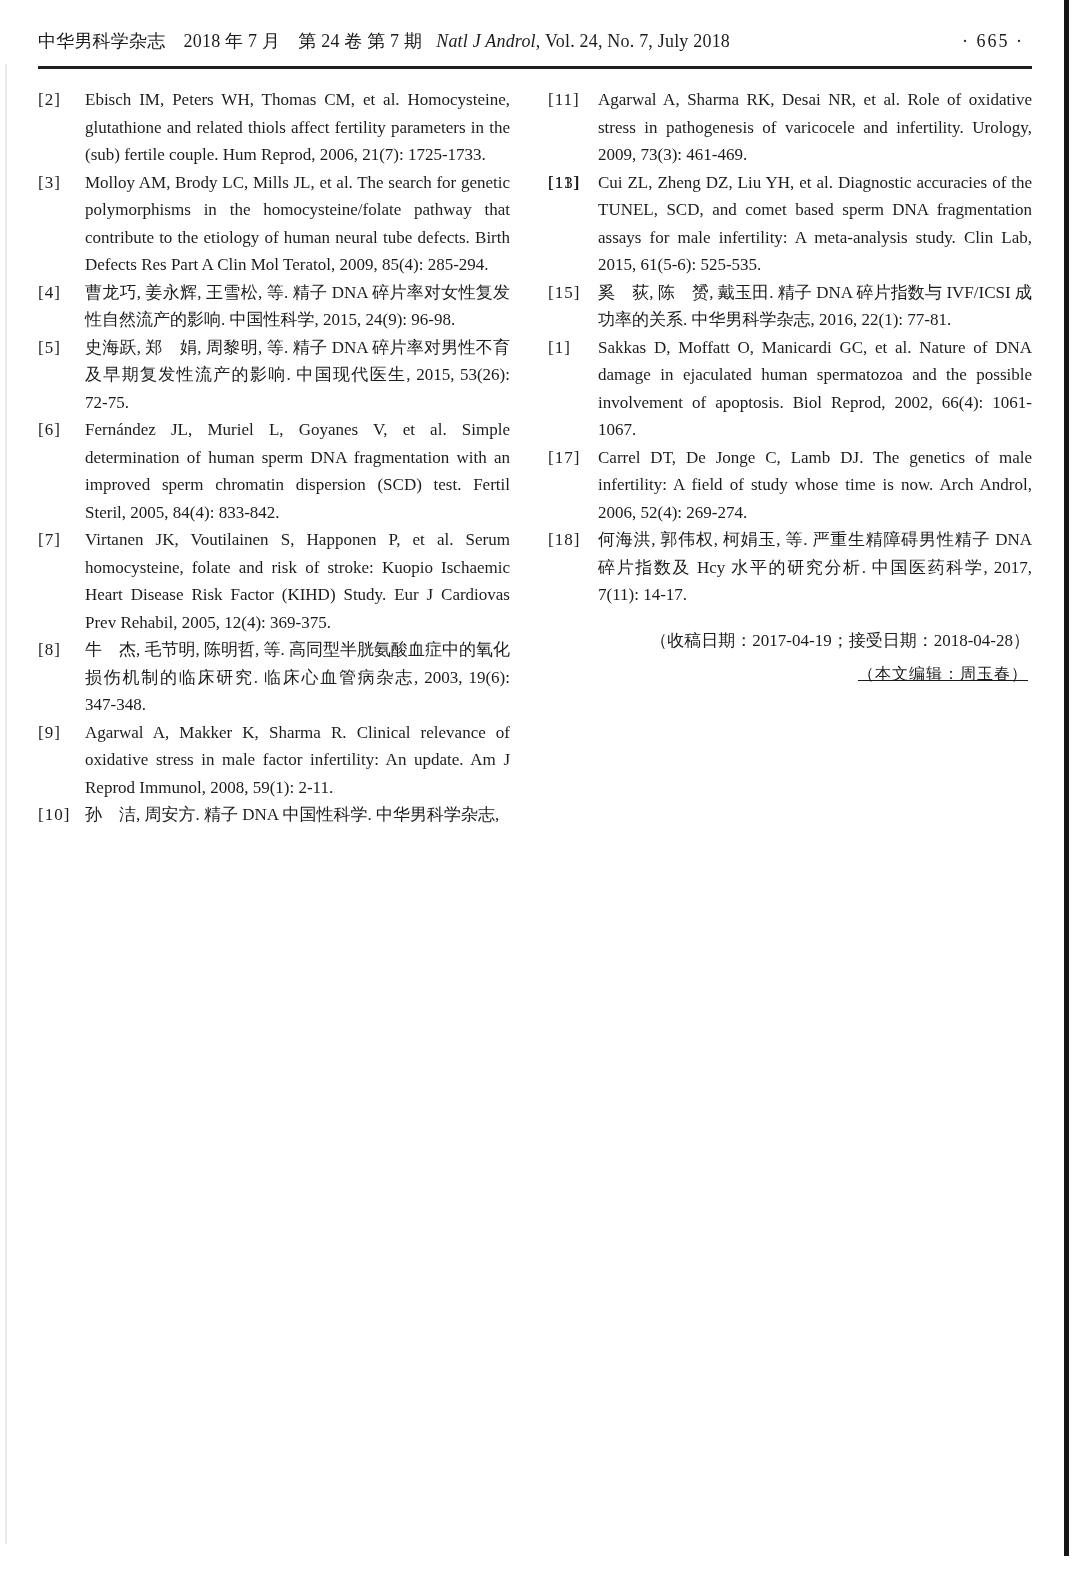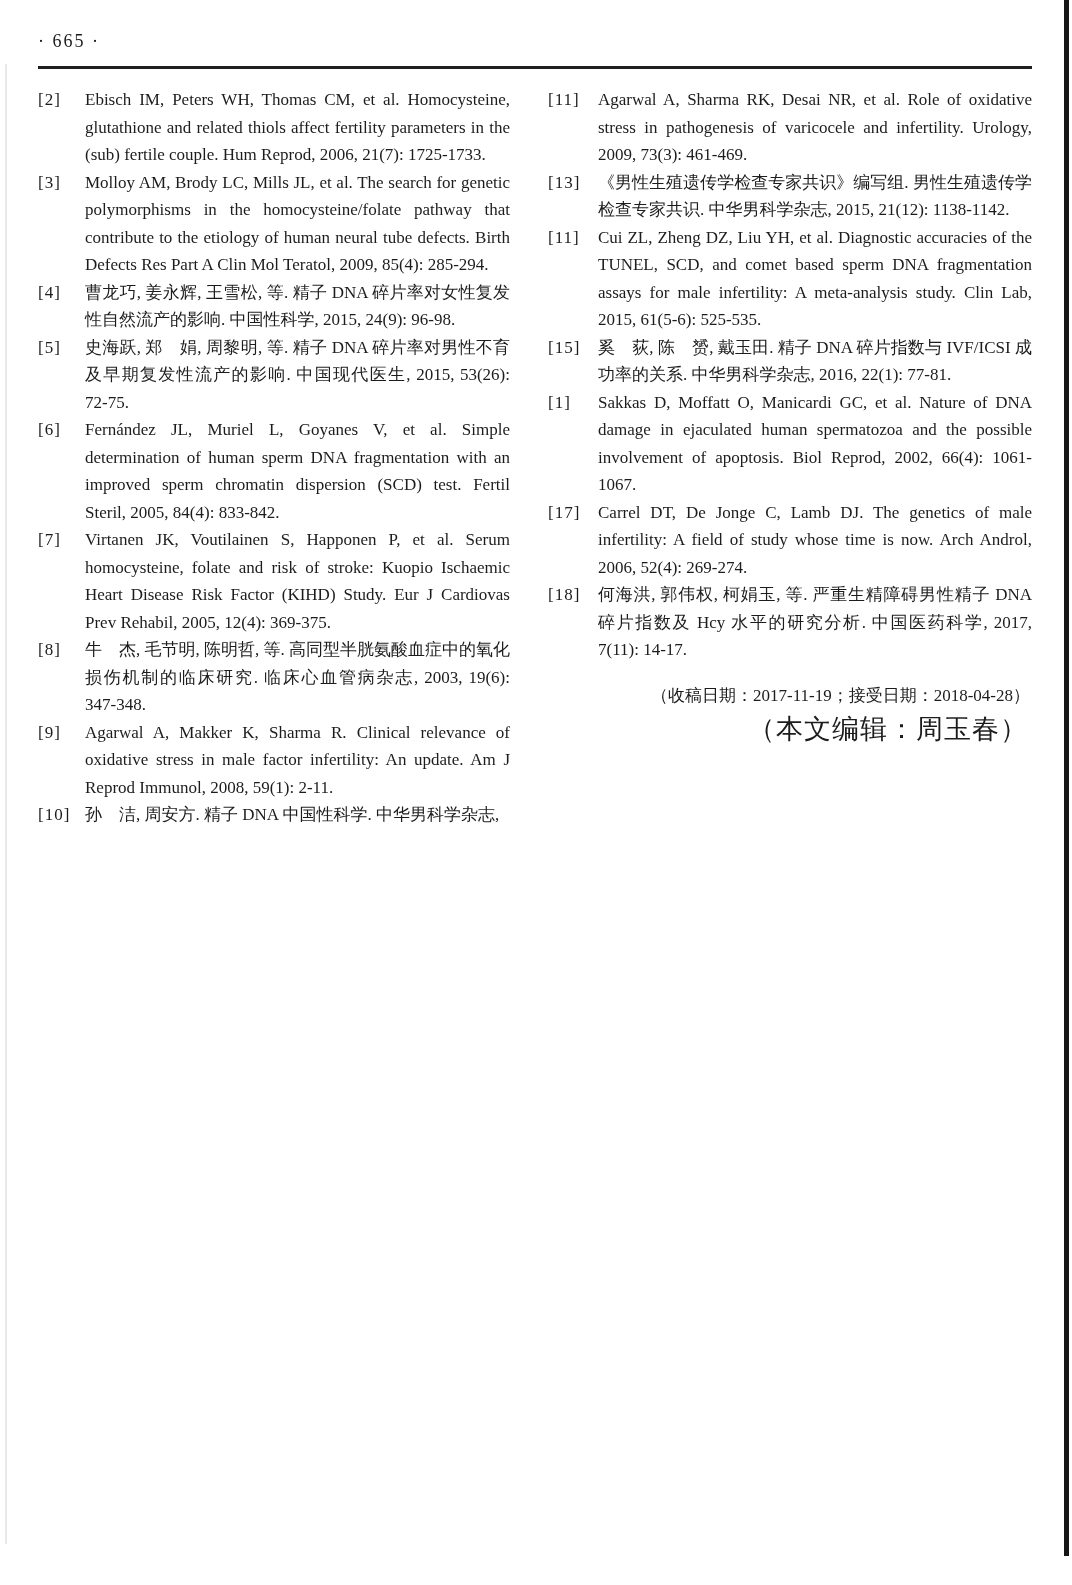--- a/index.html
+++ b/index.html
@@ -50,21 +50,21 @@
     left: 0; top: 0;
     letter-spacing: 1px;
   }
 
   
   .footer {
     margin-top: 18px;
     text-align: right;
   }
   .footer-dates  { font-size: 17px; line-height: 27px; padding-right: 2px; }
-  .footer-editor { font-size: 27px; line-height: 32px; margin-top: 4px; padding-right: 4px; letter-spacing: 1px; }
+  .footer-editor { font-size: 16px; line-height: 32px; margin-top: 4px; padding-right: 4px; letter-spacing: 1px; text-decoration: underline; }
 
   
   .scan-edge-right {
     position: absolute;
     top: 0; right: 3px;
     width: 5px; height: 1556px;
     background: #161616;
   }
   .scan-edge-left {
     position: absolute;
@@ -72,20 +72,23 @@
     width: 2px; height: 1480px;
     background: #e9e9e9;
   }
 </style>
 </head>
 <body>
 
 <div class="page">
 
   <div class="header">
+    <div class="header-left">
+      <span>中华男科学杂志　2018 年 7 月　第 24 卷 第 7 期</span><span class="journal-en">Natl J Androl</span><span>, Vol. 24, No. 7, July 2018</span>
+    </div>
     <div class="page-number">· 665 ·</div>
   </div>
   <div class="header-rule"></div>
 
   <div class="columns">
 
     <div class="col col-left">
       <div class="ref">
         <span class="ref-label">[2]</span>
         <span class="ref-text">Ebisch IM, Peters WH, Thomas CM, et al. Homocysteine, glutathione and related thiols affect fertility parameters in the (sub) fertile couple. Hum Reprod, 2006, 21(7): 1725-1733.</span>
@@ -124,21 +127,20 @@
       </div>
     </div>
 
     <div class="col col-right">
       <div class="ref">
         <span class="ref-label">[11]</span>
         <span class="ref-text">Agarwal A, Sharma RK, Desai NR, et al. Role of oxidative stress in pathogenesis of varicocele and infertility. Urology, 2009, 73(3): 461-469.</span>
       </div>
       <div class="ref">
         <span class="ref-label">[13]</span>
-        <span class="ref-text">《男性生殖遗传学检查专家共识》编写组. 男性生殖遗传学检查专家共识. 中华男科学杂志, 2015, 21(12): 1138-1142.</span>
       </div>
       <div class="ref">
         <span class="ref-label">[11]</span>
         <span class="ref-text">Cui ZL, Zheng DZ, Liu YH, et al. Diagnostic accuracies of the TUNEL, SCD, and comet based sperm DNA fragmentation assays for male infertility: A meta-analysis study. Clin Lab, 2015, 61(5-6): 525-535.</span>
       </div>
       <div class="ref">
         <span class="ref-label">[15]</span>
         <span class="ref-text">奚　荻, 陈　赟, 戴玉田. 精子 DNA 碎片指数与 IVF/ICSI 成功率的关系. 中华男科学杂志, 2016, 22(1): 77-81.</span>
       </div>
       <div class="ref">
@@ -148,21 +150,21 @@
       <div class="ref">
         <span class="ref-label">[17]</span>
         <span class="ref-text">Carrel DT, De Jonge C, Lamb DJ. The genetics of male infertility: A field of study whose time is now. Arch Androl, 2006, 52(4): 269-274.</span>
       </div>
       <div class="ref">
         <span class="ref-label">[18]</span>
         <span class="ref-text">何海洪, 郭伟权, 柯娟玉, 等. 严重生精障碍男性精子 DNA 碎片指数及 Hcy 水平的研究分析. 中国医药科学, 2017, 7(11): 14-17.</span>
       </div>
 
       <div class="footer">
-        <div class="footer-dates">（收稿日期：2017-11-19；接受日期：2018-04-28）</div>
+        <div class="footer-dates">（收稿日期：2017-04-19；接受日期：2018-04-28）</div>
         <div class="footer-editor">（本文编辑：周玉春）</div>
       </div>
     </div>
 
   </div>
 </div>
 
 <div class="scan-edge-right"></div>
 <div class="scan-edge-left"></div>
 

